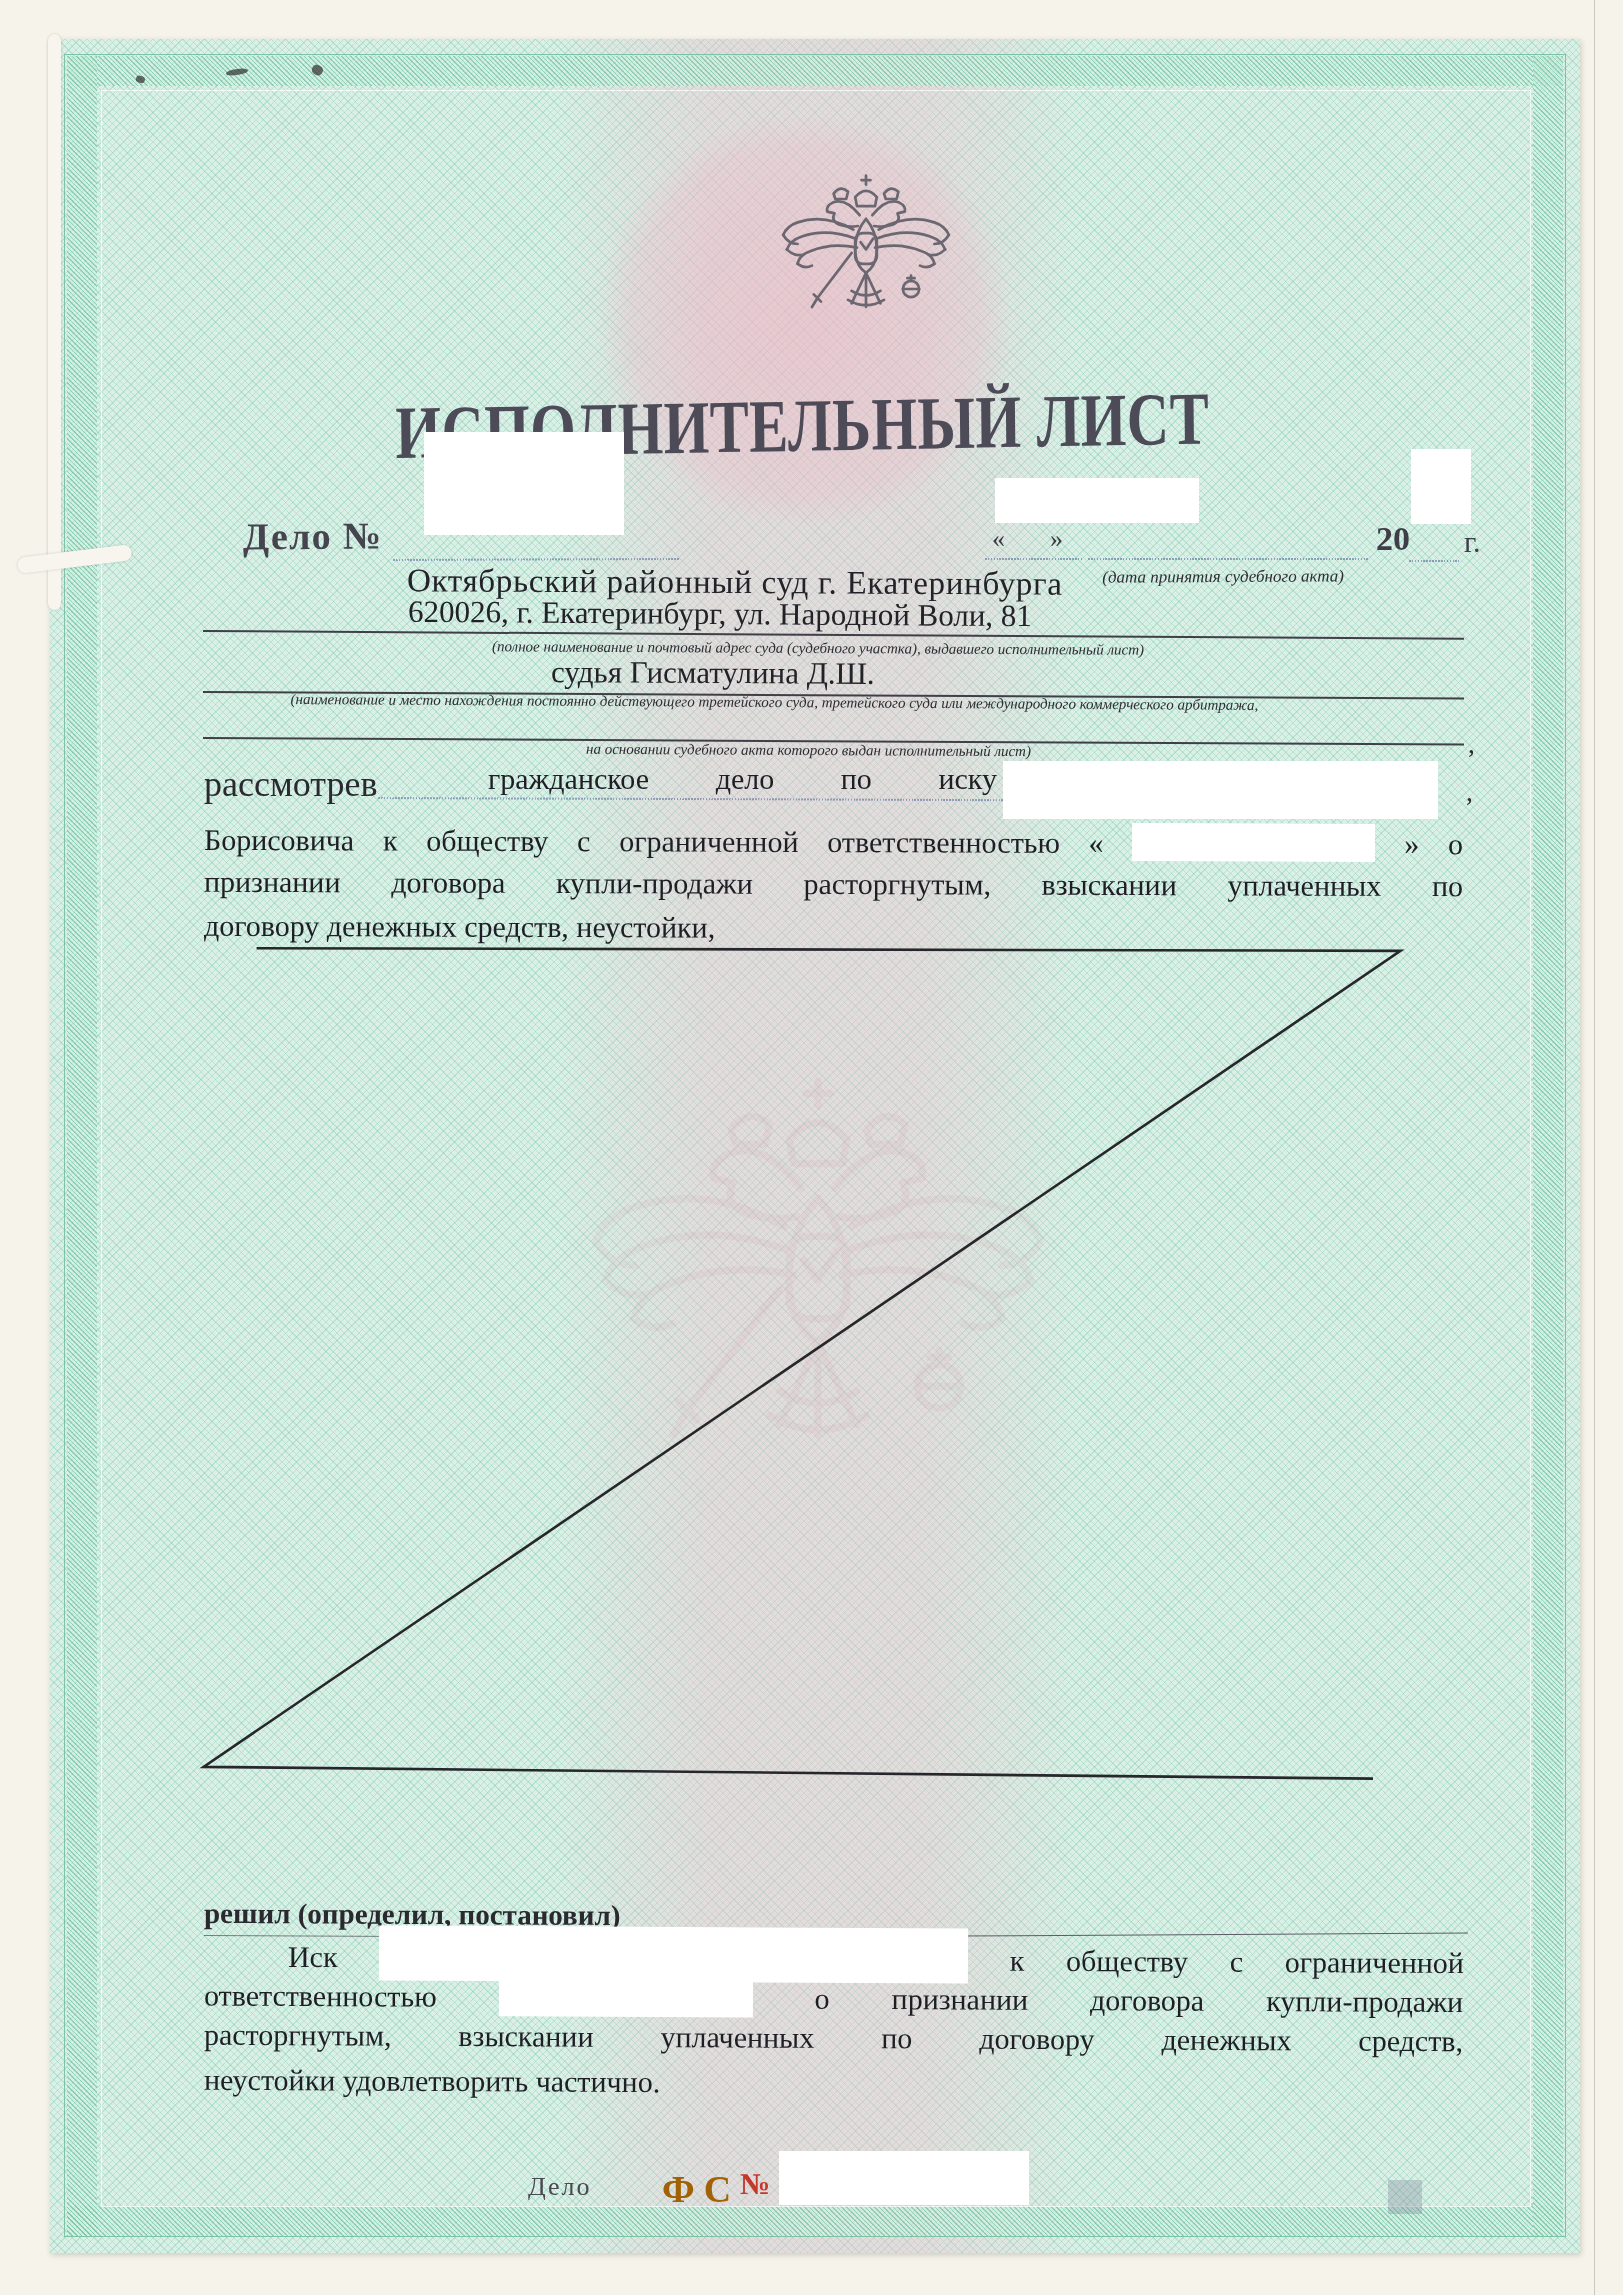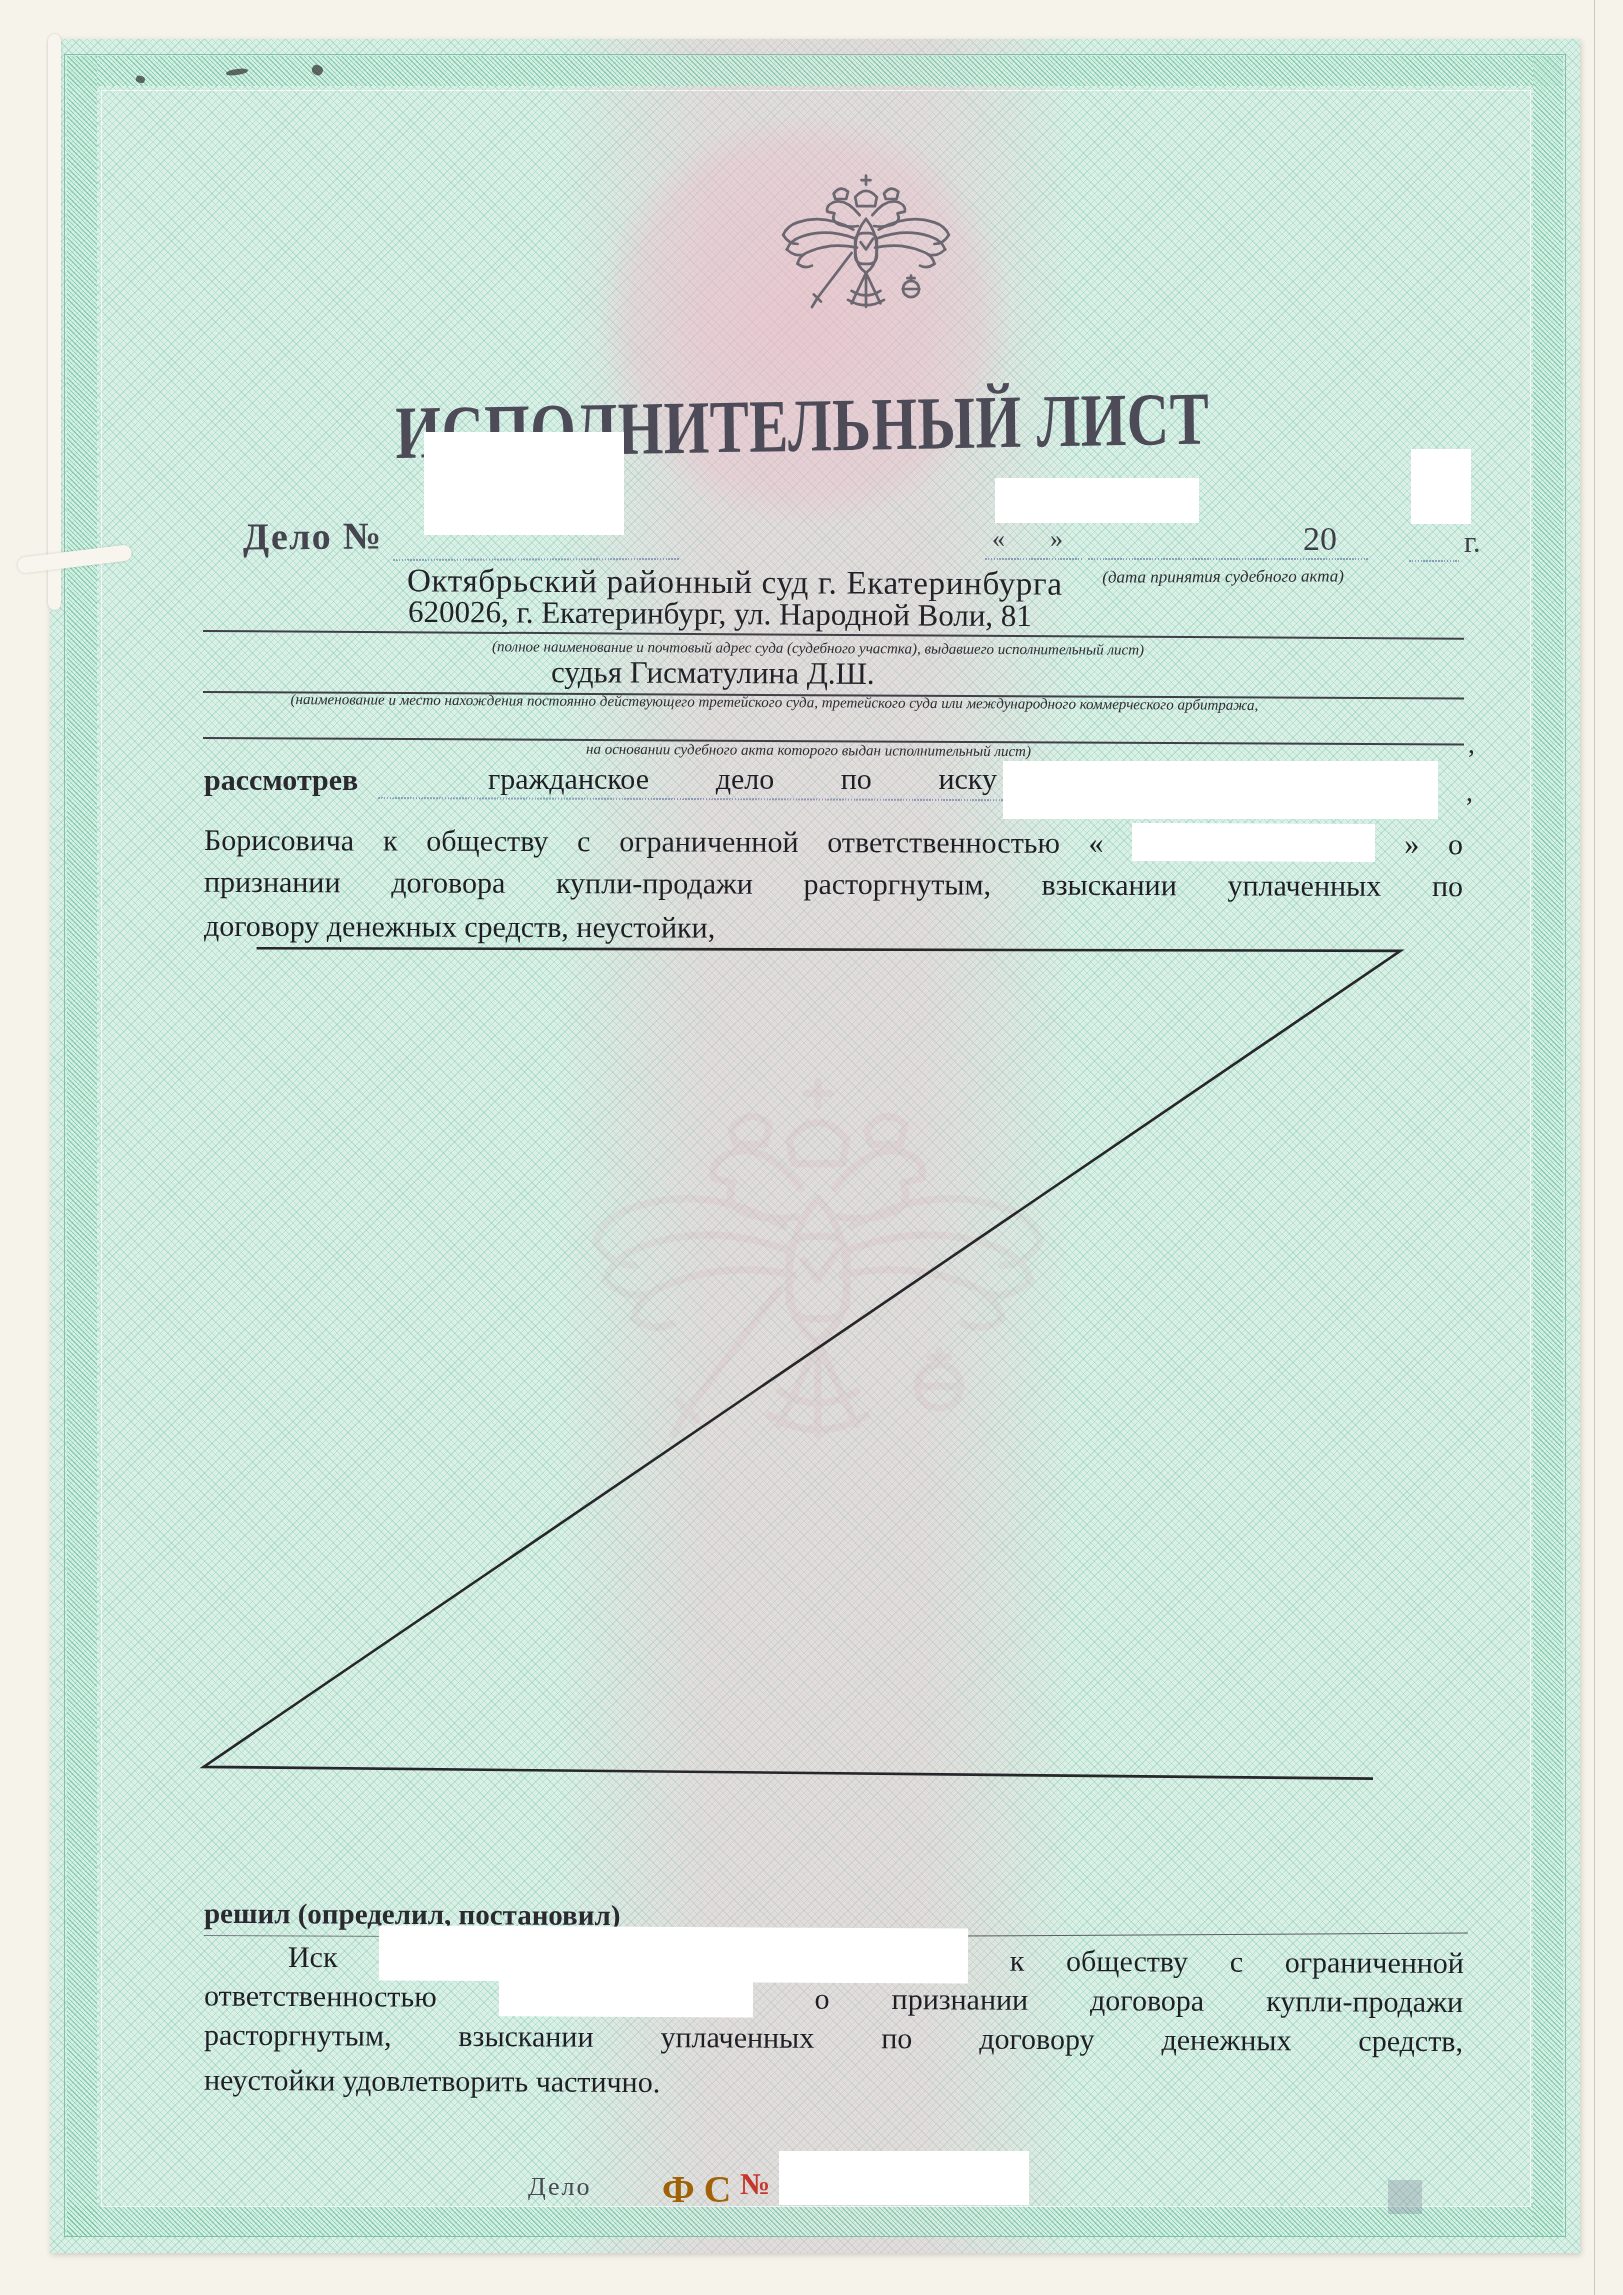--- a/index.html
+++ b/index.html
@@ -52,37 +52,37 @@
   .micro{height:2px;background-image:repeating-linear-gradient(90deg, rgba(82,98,152,.55) 0 1.6px, transparent 1.6px 2.9px);transform-origin:left center;}
   .ml-a{left:393px;top:559px;width:287px;transform:rotate(-.2deg);}
   .ml-b{left:985px;top:558px;width:98px;}
   .ml-c{left:1088px;top:558px;width:280px;}
   .ml-d{left:1409px;top:560px;width:50px;}
   .ml-f{left:378px;top:797px;width:1060px;transform:rotate(.2deg);}
   
   .q{font-size:26px;color:#3a3943;}
   .quote-open{left:992px;top:524px;}
   .quote-close{left:1050px;top:524px;}
-  .year20{left:1303px;top:520px;font-size:34px;font-weight:400;color:#3e3d48;}
+  .year20{left:1376px;top:520px;font-size:34px;font-weight:700;color:#3e3d48;}
   .year-g{left:1464px;top:525px;font-size:30px;color:#3e3d48;}
   .caption{font-style:italic;color:#2e2d33;text-align:center;}
   .date-caption{left:1066px;top:567px;width:314px;font-size:17px;transform:rotate(-.3deg);}
   .court-name{left:407px;top:564px;font-size:33px;letter-spacing:0.7px;color:#232228;transform:rotate(.3deg);white-space:nowrap;}
   .court-address{left:408px;top:596px;font-size:31px;color:#232228;transform:rotate(.4deg);white-space:nowrap;}
   .addr-caption{left:340px;top:640px;width:956px;font-size:15px;transform:rotate(.3deg);}
   .judge{left:551px;top:655px;font-size:31px;color:#232228;transform:rotate(.3deg);white-space:nowrap;}
   .arb-caption{left:264px;top:694px;width:1021px;font-size:15px;transform:rotate(.35deg);}
   .basis-caption{left:432px;top:742px;width:753px;font-size:15px;transform:rotate(.3deg);}
   .comma{font-size:27.5px;color:#2a2930;}
   .comma-1{left:1468px;top:728px;}
   .comma-2{left:1466px;top:776px;}
   
   .bodytext{font-size:30px;color:#1e1e24;}
   .jl{text-align:justify;text-align-last:justify;}
-  .reviewed-label{left:204px;top:763px;font-size:30px;font-weight:700;color:#2a2930;}
+  .reviewed-label{left:204px;top:763px;font-size:36px;font-weight:400;color:#2a2930;}
   .reviewed-line{left:488px;top:762px;width:509px;}
   .para-1{left:204px;top:822px;width:1259px;transform:rotate(.2deg);}
   .para-2{left:204px;top:867px;width:1259px;transform:rotate(.2deg);}
   .para-3{left:204px;top:911px;width:1259px;transform:rotate(.2deg);}
   .decided-label{left:204px;top:1898px;font-size:29px;font-weight:700;color:#2a2930;border-bottom:1.3px solid rgba(66,64,76,.65);padding-bottom:5.2px;transform:rotate(.3deg);}
   .dec-line1{left:288px;top:1928px;width:1176px;transform:rotate(.3deg);}
   .dec-line2{left:204px;top:1975px;width:1259px;transform:rotate(.3deg);}
   .dec-line3{left:204px;top:2021px;width:1259px;transform:rotate(.3deg);}
   .dec-line4{left:204px;top:2064px;transform:rotate(.3deg);}
   

